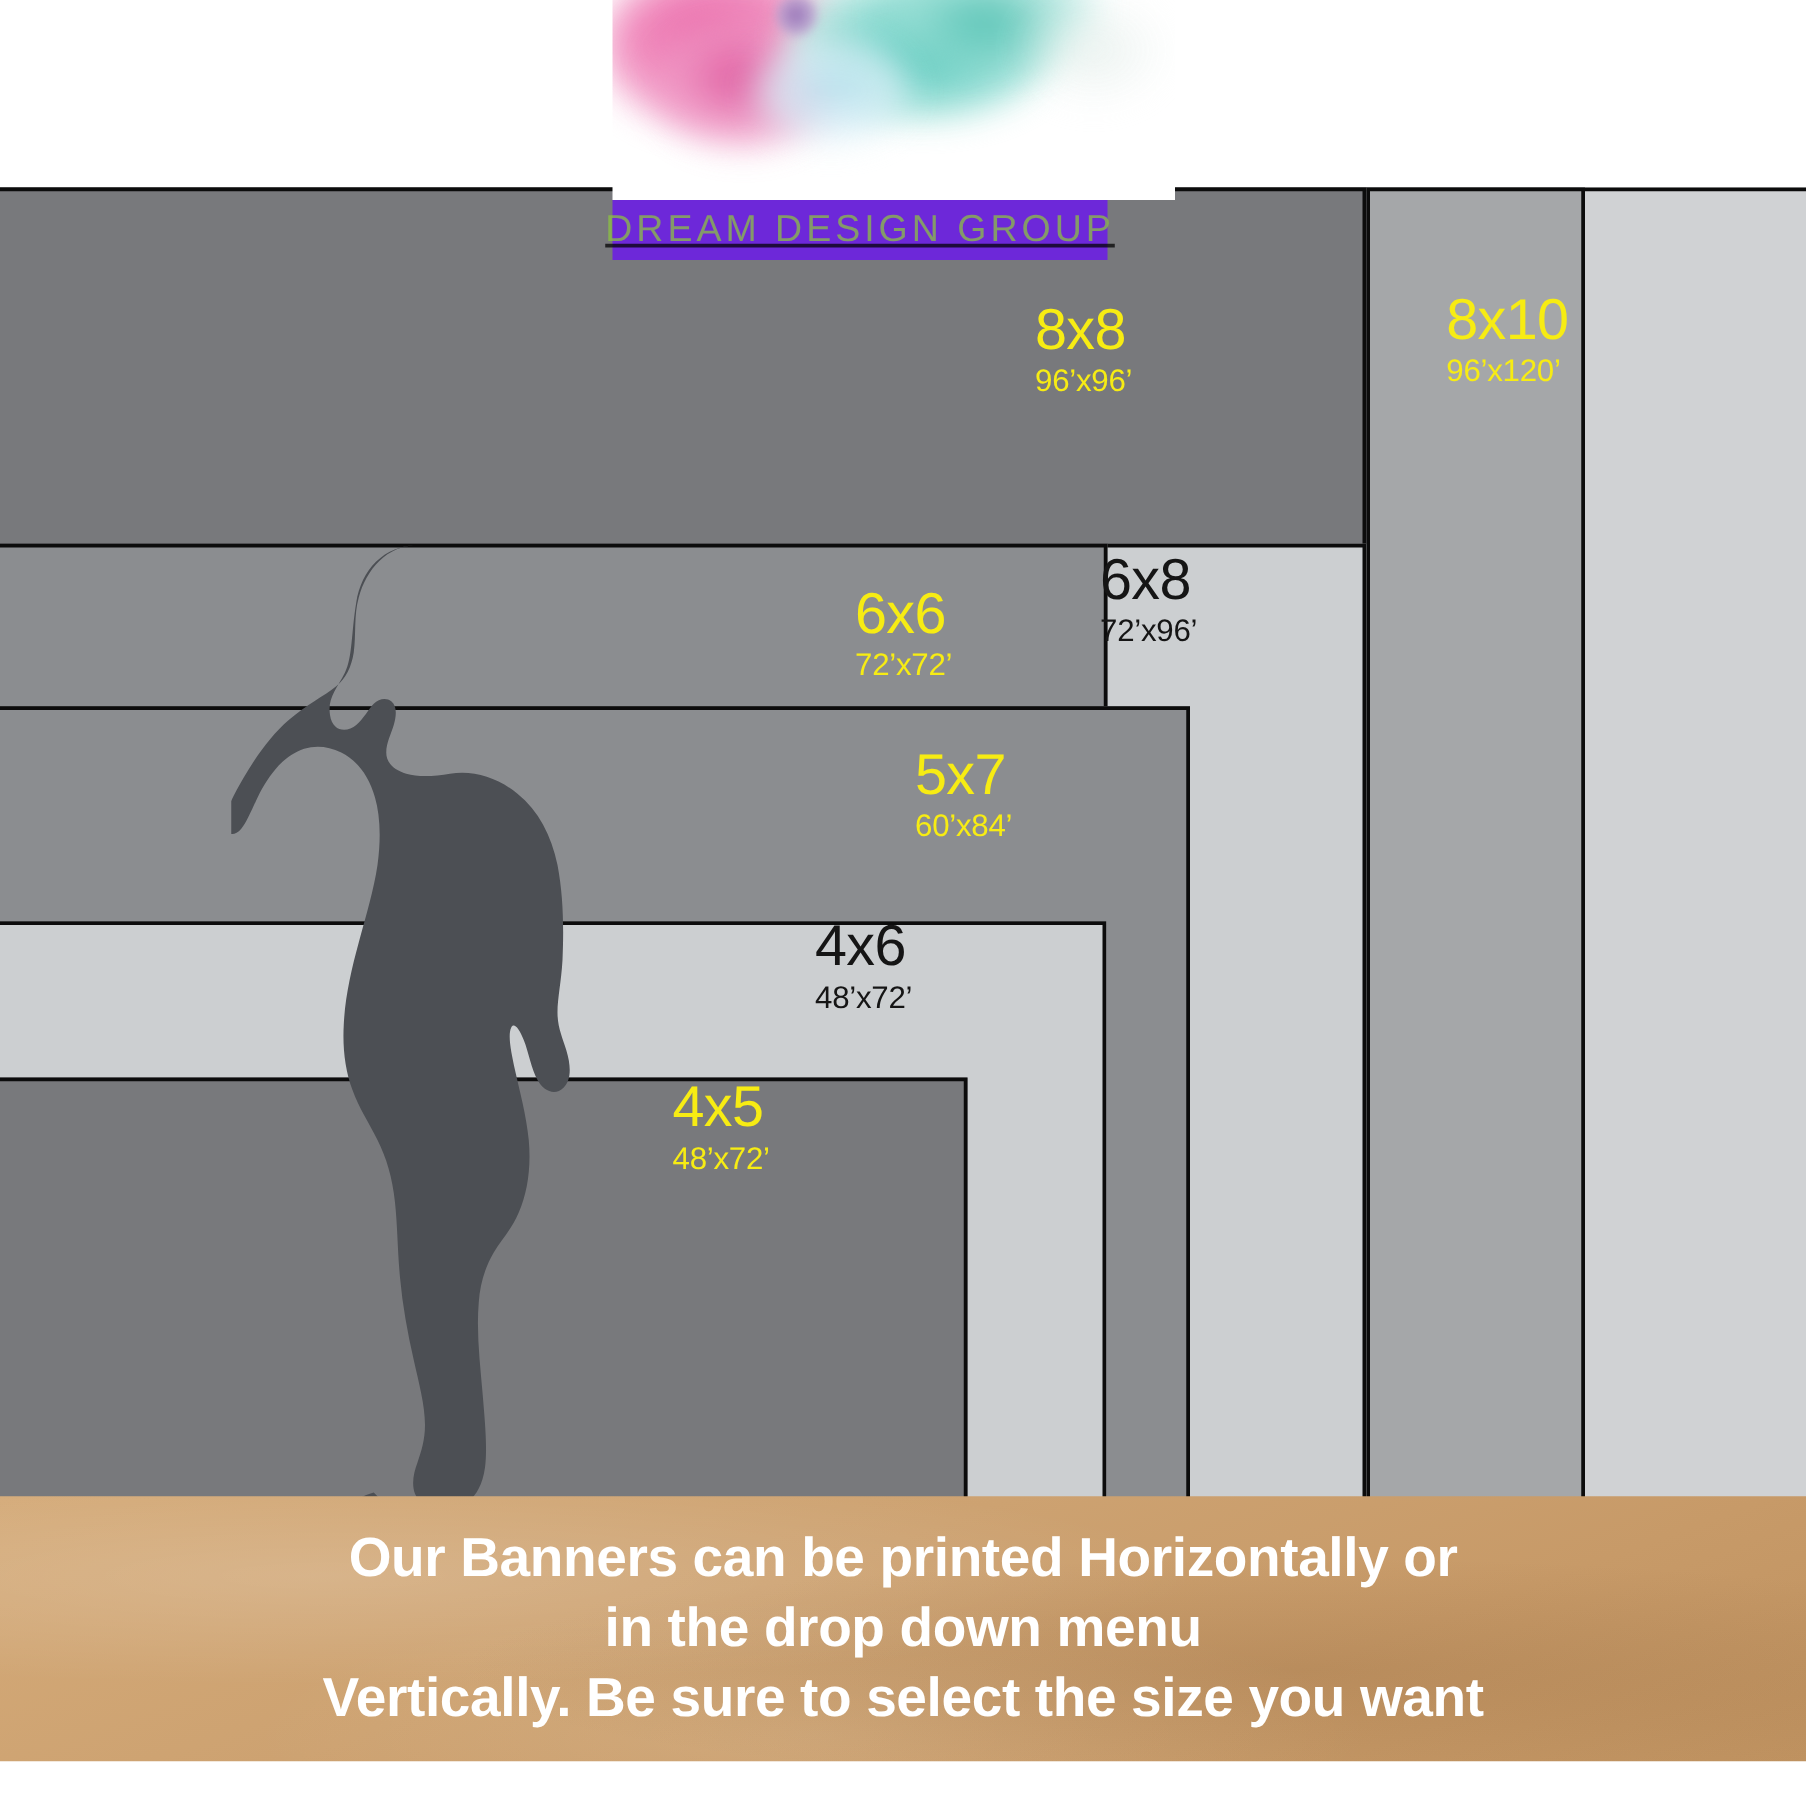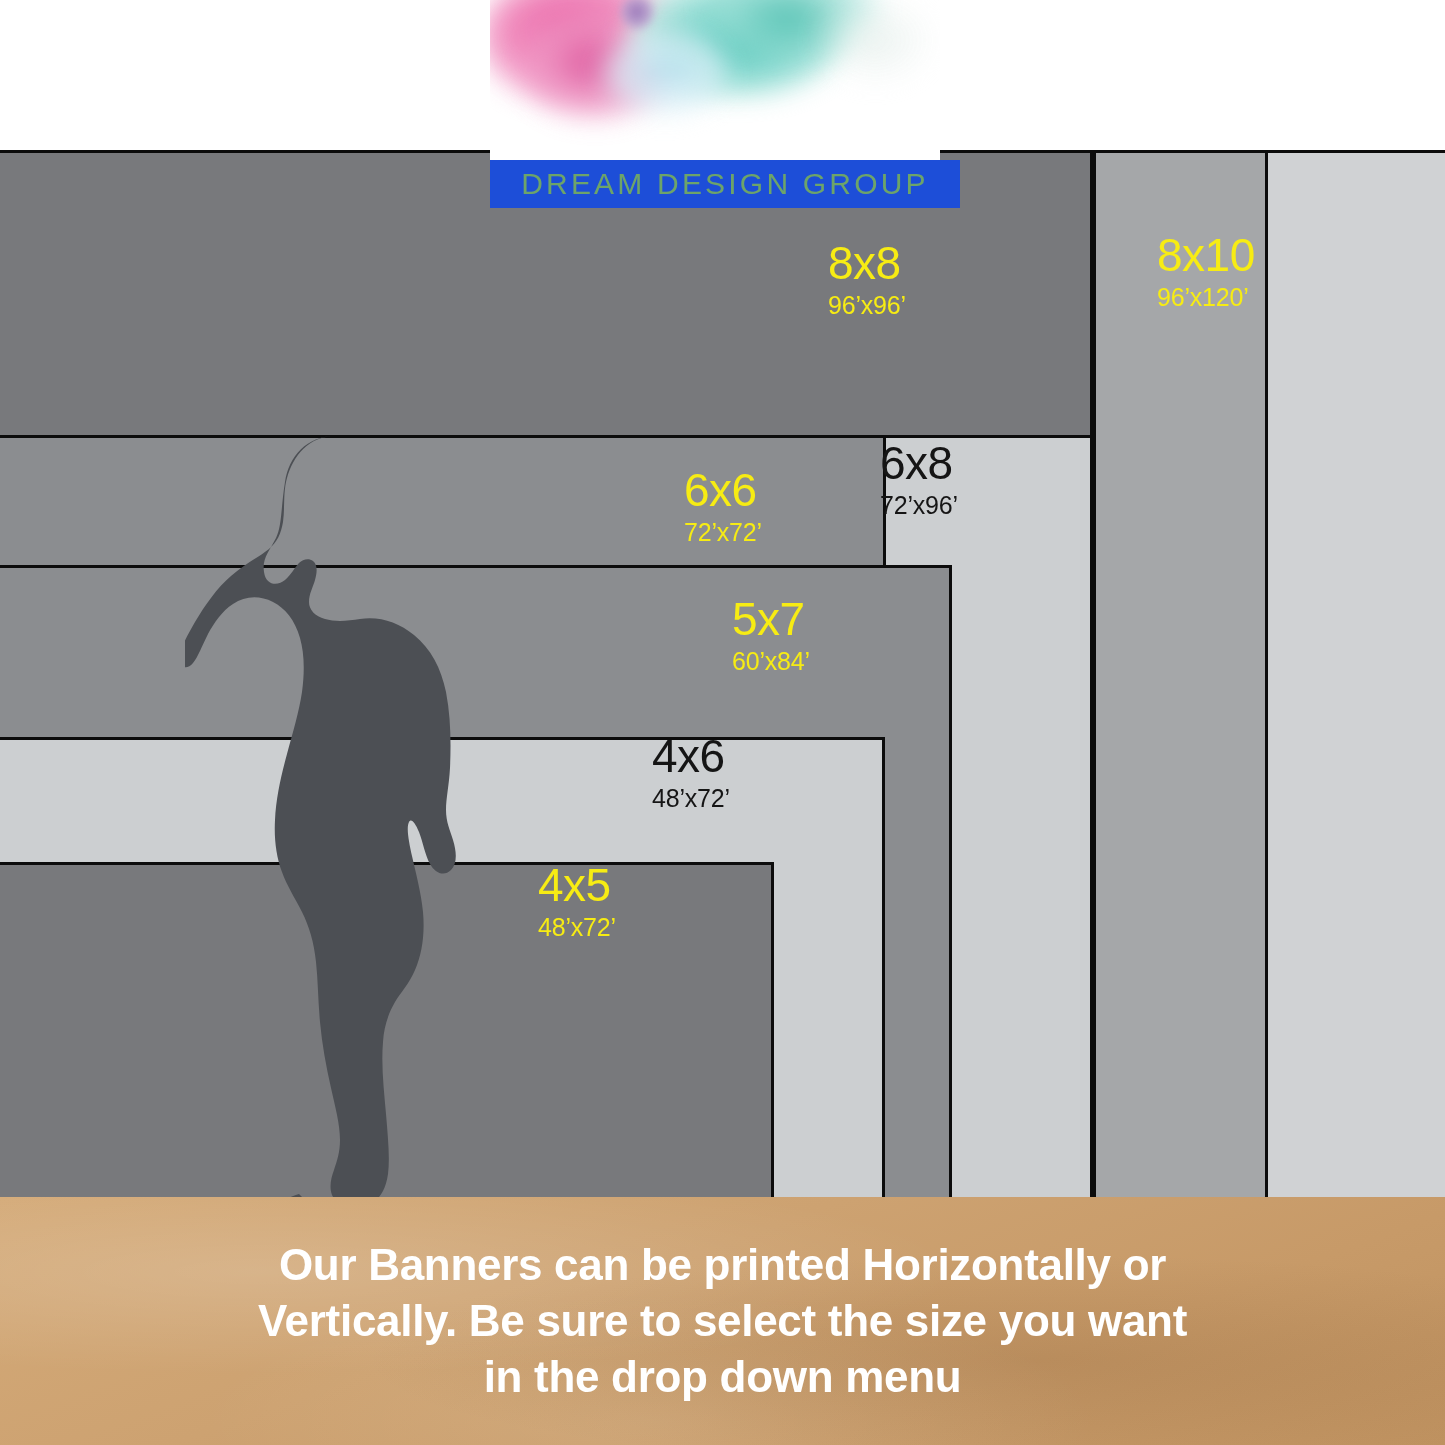--- a/index.html
+++ b/index.html
@@ -64,26 +64,27 @@
     opacity: .85;
   }
   .sp-faint {
     left: 325px; top: -5px; width: 120px; height: 90px;
     background: radial-gradient(ellipse at 50% 50%, #e9f1ee 0%, rgba(255,255,255,0) 75%);
   }
 
   .wordmark-plate {
     position: absolute;
     left: 490px; top: 160px;
-    width: 470px; height: 48px;
-    background: #1d4ed8;
+    width: 396px; height: 48px;
+    background: #6d28d9;
     z-index: 60;
     display: flex;
     align-items: center;
     justify-content: center;
+    text-decoration: underline;
   }
   .wordmark {
     color: #8dc63f;
     opacity: .72;
     font-size: 30px;
     letter-spacing: 3.2px;
     font-weight: 400;
     white-space: nowrap;
     font-family: "Liberation Sans", sans-serif;
   }
@@ -135,21 +136,21 @@
     left: 185px; top: 430px;
     width: 300px; height: 790px;
     z-index: 40;
     pointer-events: none;
   }
 
   
   .caption-band {
     position: absolute;
     left: 0; top: 1197px;
-    width: 1445px; height: 248px;
+    width: 1445px; height: 212px;
     z-index: 80;
     background:
       radial-gradient(ellipse at 18% 30%, rgba(255,255,255,.16) 0%, rgba(255,255,255,0) 42%),
       radial-gradient(ellipse at 72% 66%, rgba(120,78,40,.18) 0%, rgba(120,78,40,0) 46%),
       radial-gradient(ellipse at 45% 90%, rgba(255,245,225,.12) 0%, rgba(255,245,225,0) 40%),
       linear-gradient(160deg, #d4aa78 0%, #cda271 40%, #c79a68 70%, #bf9260 100%);
     display: flex;
     flex-direction: column;
     align-items: center;
     justify-content: center;
@@ -305,17 +306,17 @@
     <div class="splash sp-blue"></div>
     <div class="splash sp-violet"></div>
     <div class="splash sp-faint"></div>
   </div>
   <div class="wordmark-plate">
     <span class="wordmark">DREAM DESIGN GROUP</span>
   </div>
 
   <div class="caption-band">
     <div class="caption-line">Our Banners can be printed Horizontally or</div>
+    <div class="caption-line">in the drop down menu</div>
     <div class="caption-line">Vertically. Be sure to select the size you want</div>
-    <div class="caption-line">in the drop down menu</div>
   </div>
 
 </div>
 
 </body></html>

